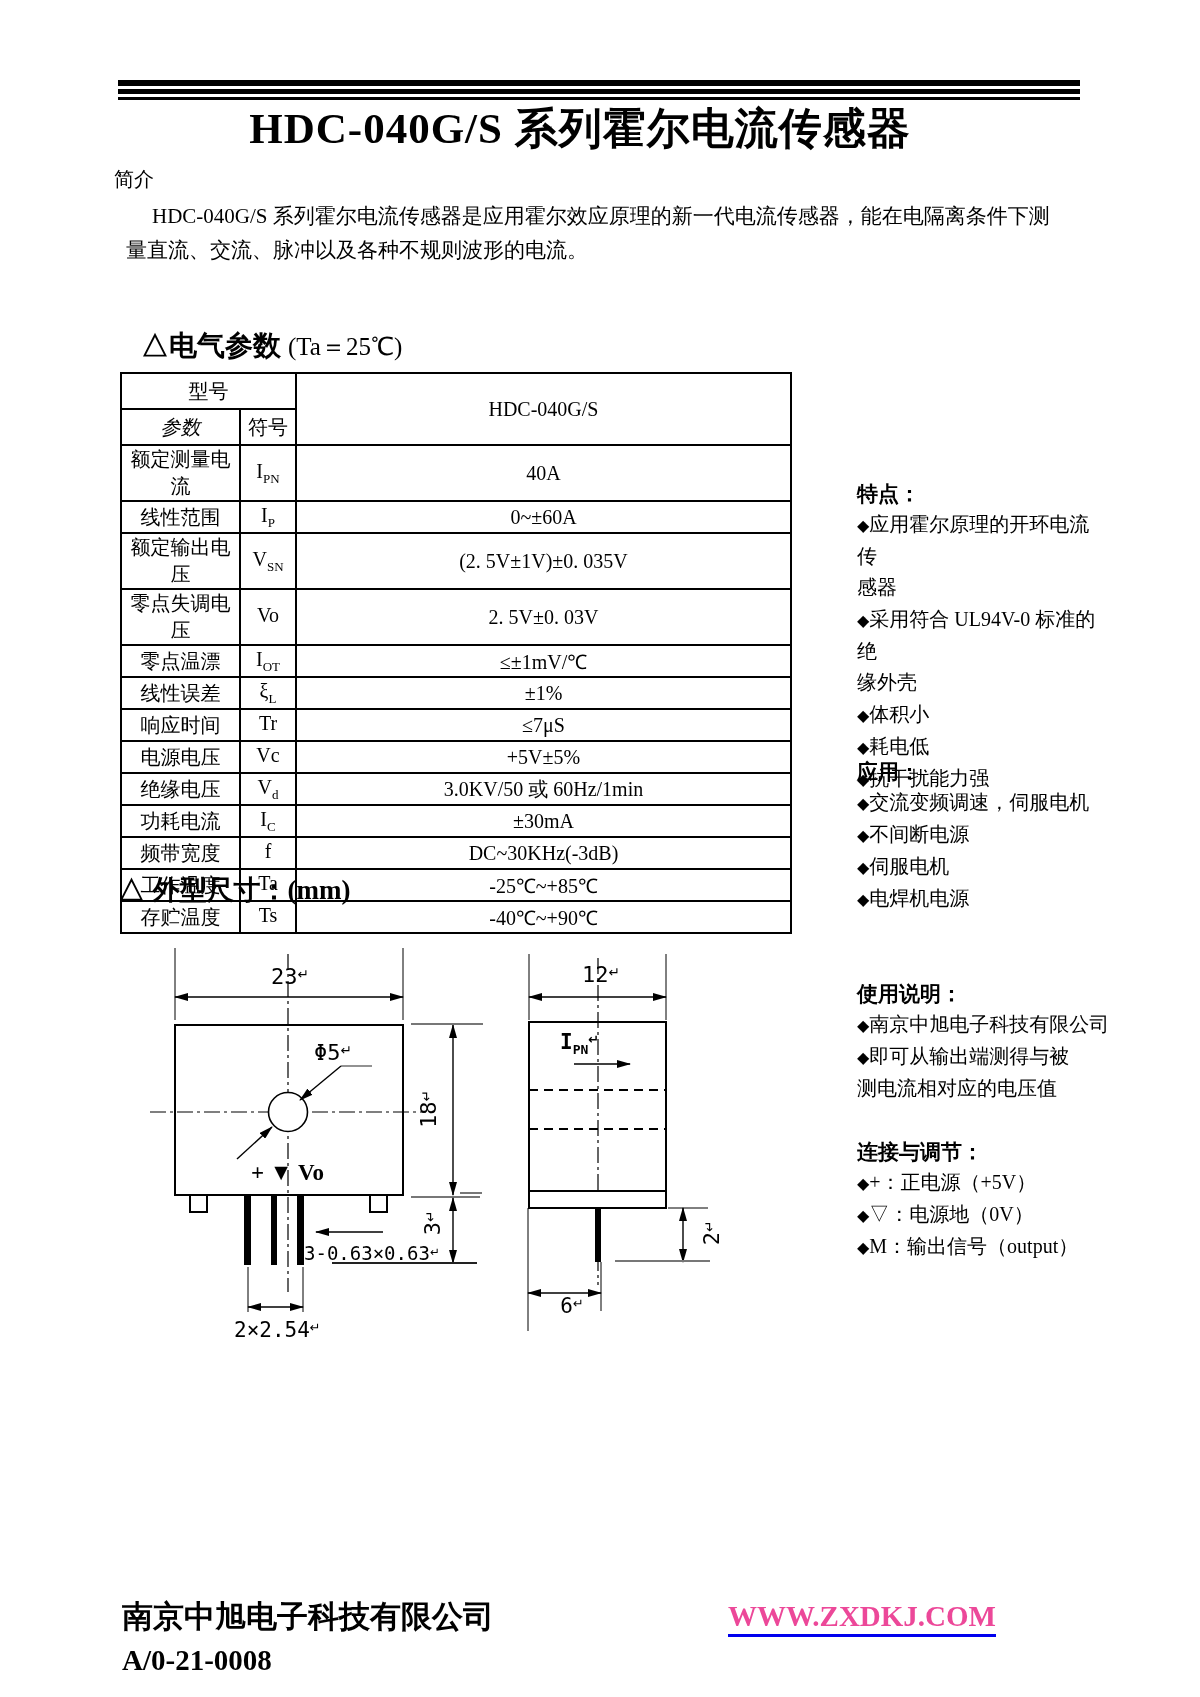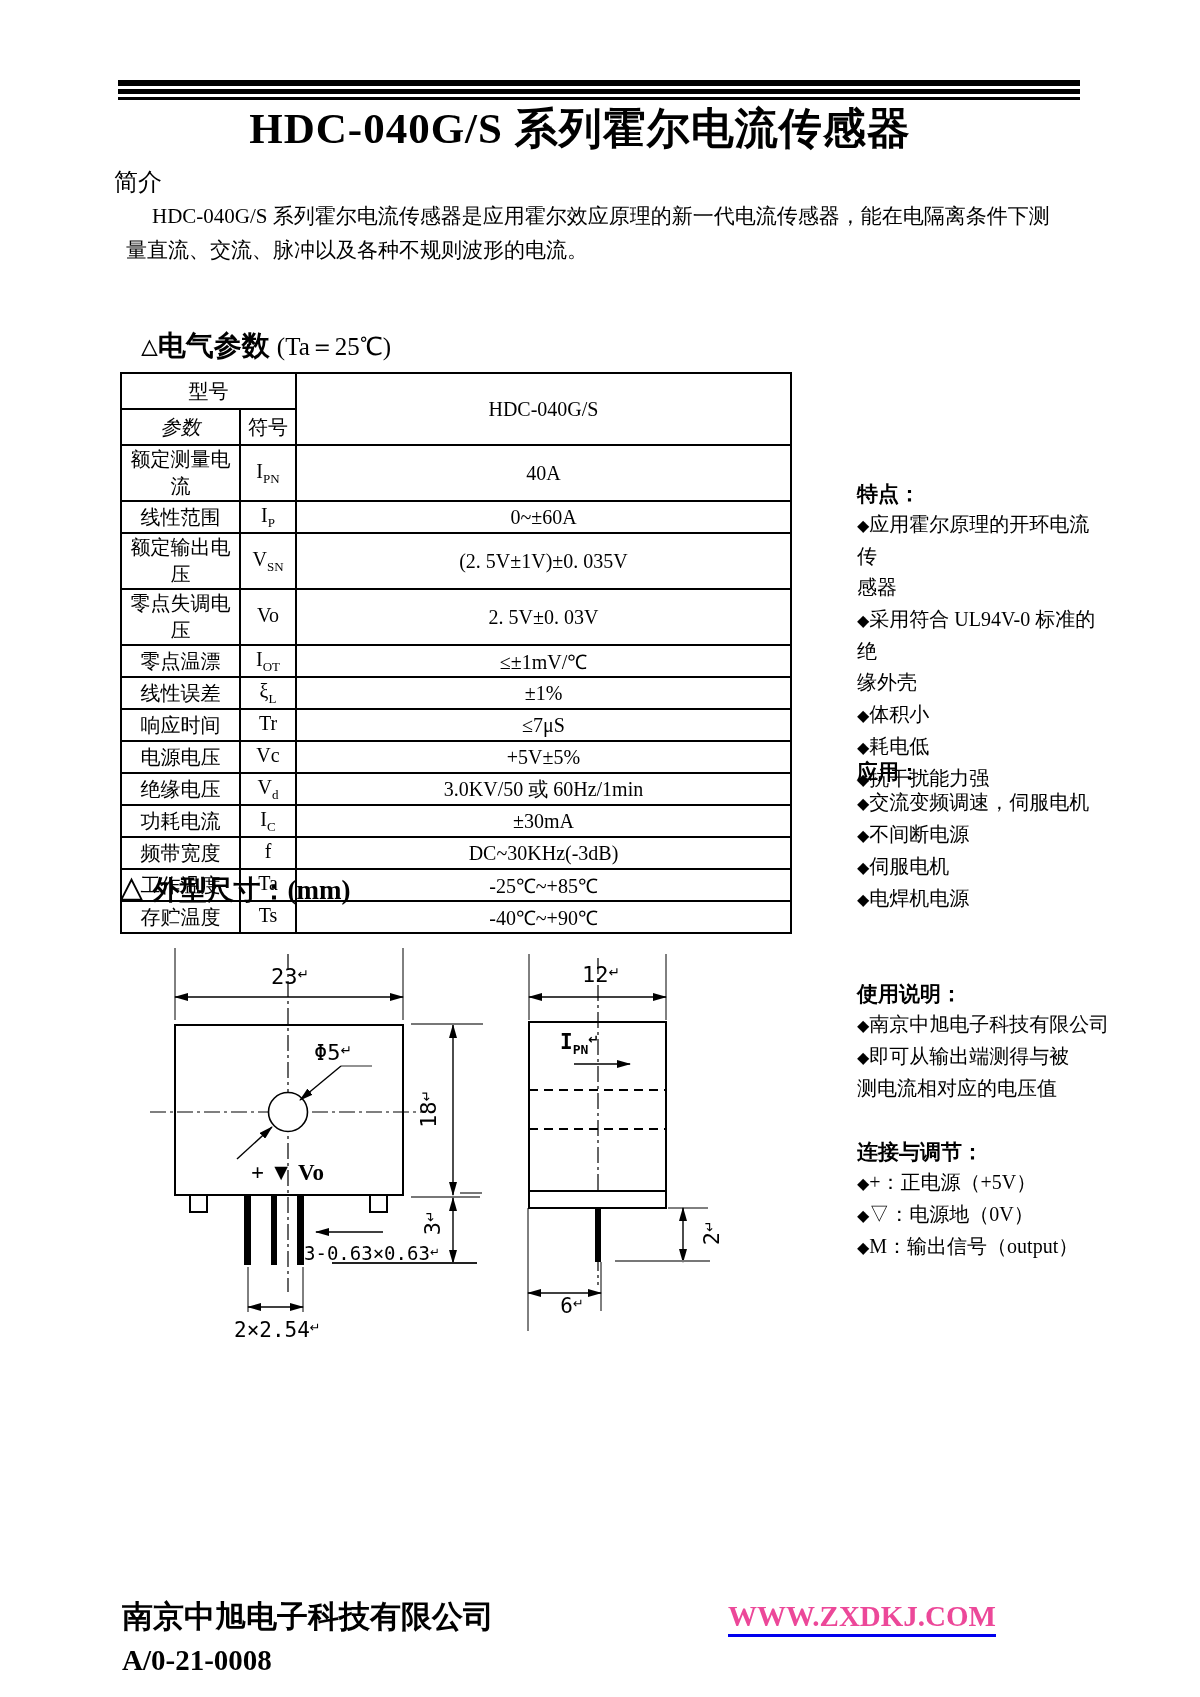--- a/index.html
+++ b/index.html
@@ -1,25 +1,25 @@
 <!DOCTYPE html>
 <html><head>
 <meta charset="utf-8">
 <style>
   html,body{margin:0;padding:0;background:#fff;}
   .page{position:relative;width:1200px;height:1697px;background:#ffffff;overflow:hidden;
         font-family:"Liberation Serif",serif;color:#000;}
   .rule{position:absolute;left:118px;width:962px;background:#000;}
   .title{position:absolute;left:60px;top:100px;width:1040px;text-align:center;
          font-size:43px;font-weight:bold;letter-spacing:1px;}
-  .intro-heading{position:absolute;left:114px;top:166px;font-size:24px;}
+  .intro-heading{position:absolute;left:114px;top:166px;font-size:20px;}
   .intro-line1{position:absolute;left:152px;top:202px;font-size:21px;}
   .intro-line2{position:absolute;left:126px;top:236px;font-size:21px;}
   .params-heading{position:absolute;left:141px;top:327px;font-size:28px;}
-  .ph-cn{font-family:Liberation Mono, monospace;font-weight:bold;}
+  .ph-cn{font-family:Liberation Sans, sans-serif;font-weight:bold;}
   .ph-cond{font-size:25px;}
 
   table.params{position:absolute;left:120px;top:372px;border-collapse:collapse;table-layout:fixed;}
   table.params td{border:2px solid #000;padding:0;font-size:20px;text-align:center;vertical-align:middle;}
   td.model-label{text-align:right;padding-right:26px;height:34px;font-size:21px;}
   td.param-label{text-align:left;padding-left:5px;height:34px;font-size:21px;font-style:italic;}
   td.model-value{font-size:21px;}
   td.p{text-align:left;padding-left:4px;height:30px;}
   td.s{font-size:21px;}
   td.s sub{font-size:13px;}

